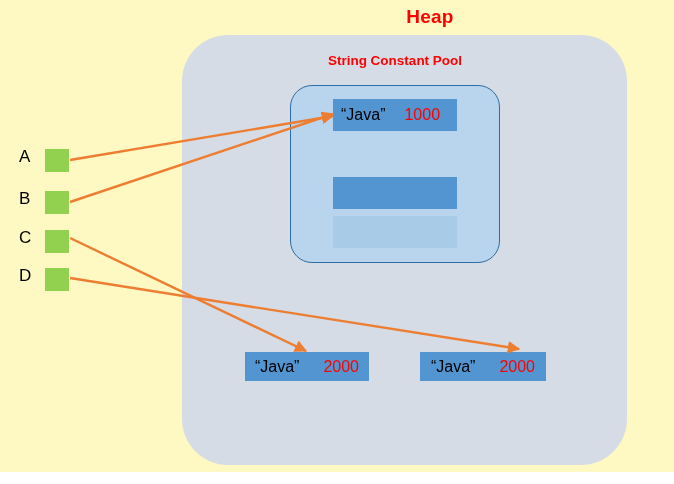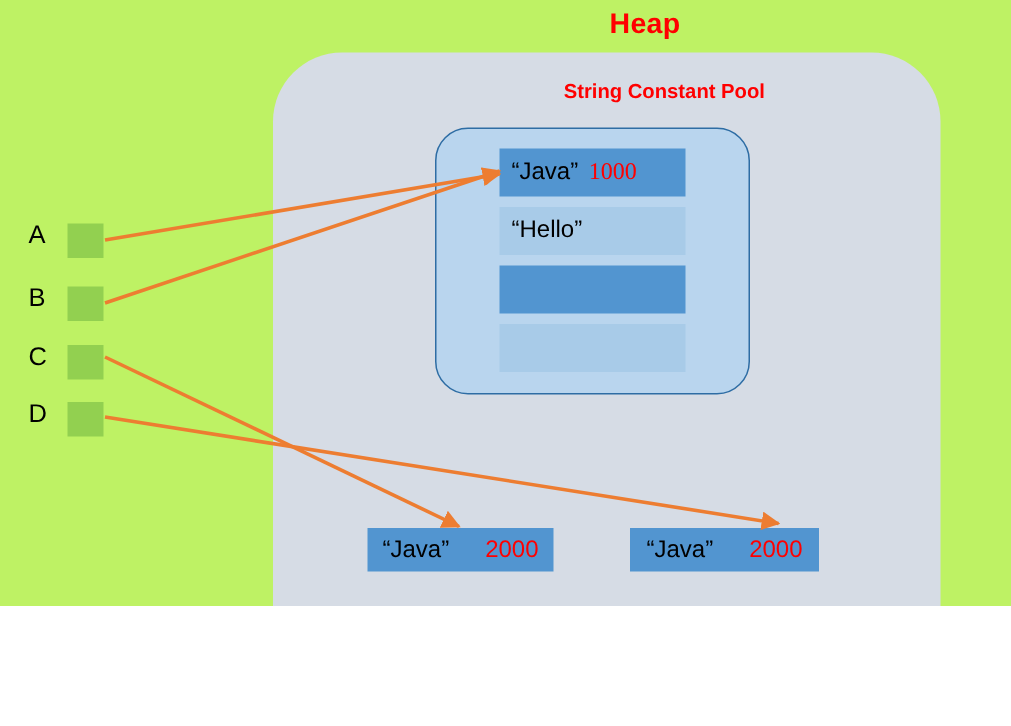--- a/index.html
+++ b/index.html
@@ -6,22 +6,22 @@
     margin: 0;
     padding: 0;
     background: #ffffff;
   }
   body {
     font-family: "Liberation Sans", sans-serif;
   }
   #stage {
     position: relative;
     width: 674px;
-    height: 404px;
-    background: #bef264;
+    height: 472px;
+    background: #fef9c3;
     overflow: hidden;
   }
 
   
   .heap-region {
     position: absolute;
     left: 182px;
     top: 35px;
     width: 445px;
     height: 430px;
@@ -39,21 +39,21 @@
     font-weight: bold;
     letter-spacing: 0.2px;
   }
 
   
   .scp-title {
     position: absolute;
     left: 280px;
     top: 53px;
     width: 230px;
-    text-align: right;
+    text-align: center;
     color: #ff0000;
     font-size: 13.5px;
     font-weight: bold;
   }
   .scp-box {
     position: absolute;
     left: 290px;
     top: 85px;
     width: 210px;
     height: 178px;
@@ -72,22 +72,21 @@
     align-items: center;
     padding-left: 8px;
     font-size: 16px;
     color: #000000;
     white-space: nowrap;
   }
   .pool-row.dark  { background: #5295d0; }
   .pool-row.light { background: #a8cbe8; }
   .pool-row .addr {
     color: #ff0000;
-    margin-left: 7px;
-    font-family: Liberation Serif, serif;
+    margin-left: 19px;
   }
 
   
   .var-label {
     position: absolute;
     font-size: 17px;
     color: #000000;
     width: 18px;
     text-align: left;
   }
@@ -133,24 +132,20 @@
 
   <div class="heap-title">Heap</div>
 
   <div class="scp-title">String Constant Pool</div>
 
   <div class="scp-box">
     <div class="pool-row dark" style="top:13px;">
       <span>“Java”</span>
       <span class="addr">1000</span>
     </div>
-    <div class="pool-row light" style="top:52px;">
-      <span>“Hello”</span>
-      <span class="addr"></span>
-    </div>
     <div class="pool-row dark" style="top:91px;">
       <span></span>
       <span class="addr"></span>
     </div>
     <div class="pool-row light" style="top:130px;">
       <span></span>
       <span class="addr"></span>
     </div>
   </div>
 

